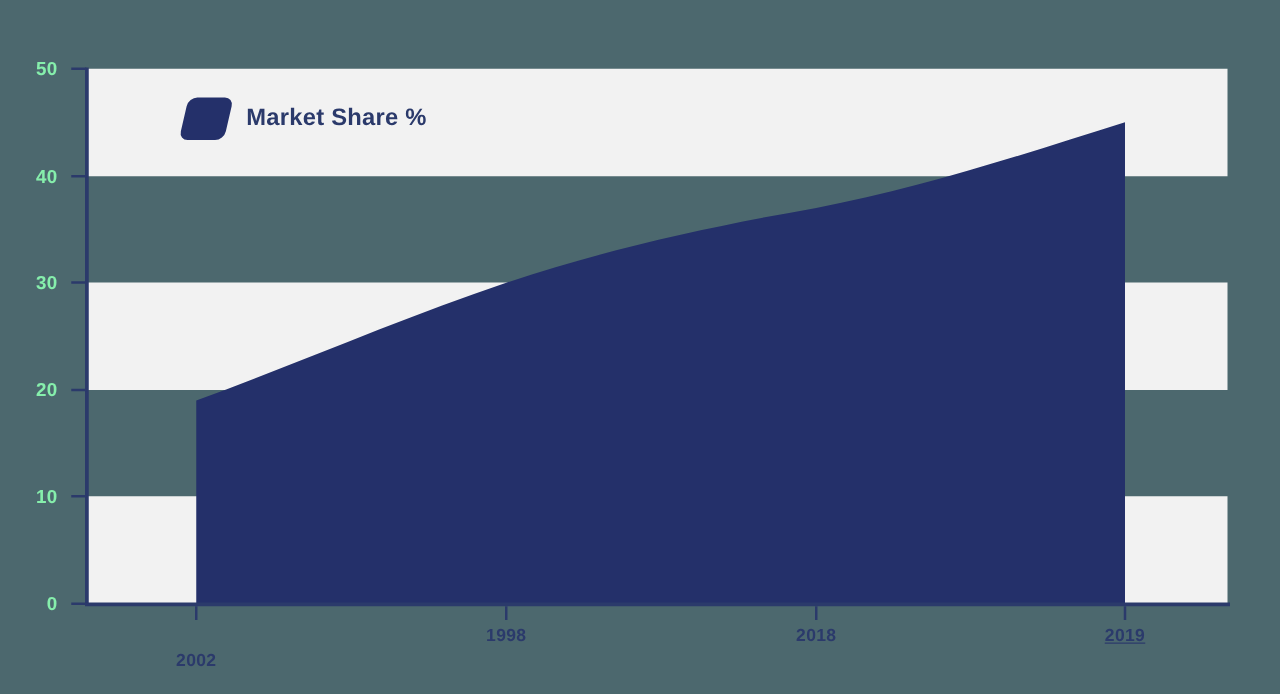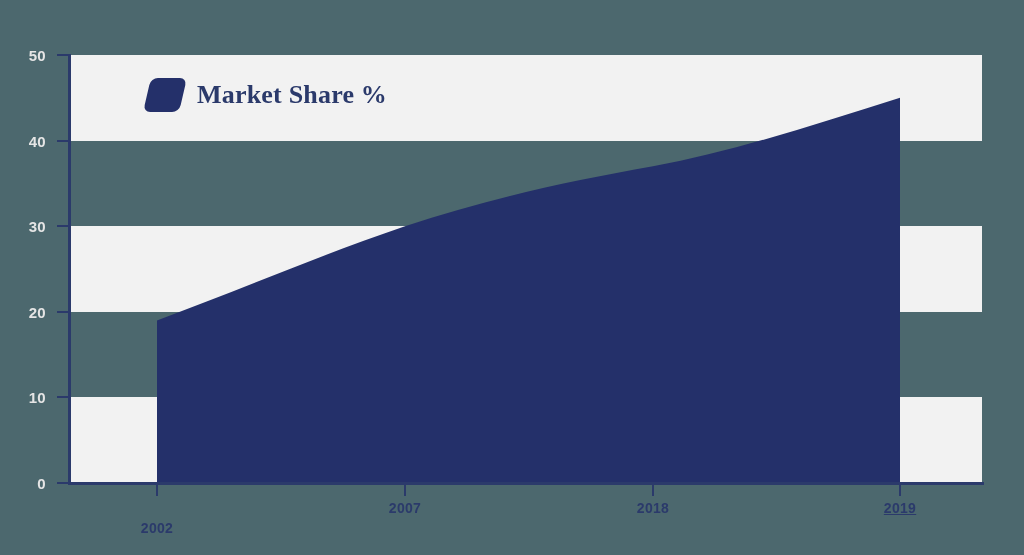--- a/index.html
+++ b/index.html
@@ -60,21 +60,21 @@
     width: 916px;
     height: 3px;
     background: #2b3a6b;
   }
 
   
   .y-tick-label {
     position: absolute;
     right: 1030px;
     text-align: right;
-    color: #e5e5e5;
+    color: #86efac;
     font-size: 15px;
     font-weight: bold;
     letter-spacing: 0.3px;
     white-space: nowrap;
   }
   .y-tick-mark {
     position: absolute;
     width: 12px;
     height: 2px;
     background: #2b3a6b;
@@ -111,25 +111,24 @@
   }
   #legend-swatch {
     width: 36px;
     height: 34px;
     background: #24306a;
     border-radius: 7px;
     transform: skewX(-13deg);
   }
   #legend-label {
     color: #2b3a6b;
-    font-size: 26px;
+    font-size: 19px;
     font-weight: bold;
     letter-spacing: 0.2px;
     white-space: nowrap;
-    font-family: Liberation Serif, serif;
   }
 </style>
 </head>
 <body>
 
 <div id="chart-root">
 
   <div id="plot-area">
     <div class="band" style="top:0px;height:85.6px;"></div>
     <div class="band" style="top:171.2px;height:85.6px;"></div>
@@ -163,21 +162,21 @@
   <div class="y-tick-mark" style="top:396.4px;"></div>
   <div class="y-tick-label" style="top:389.4px;right:978px;text-align:center;">10</div>
 
   <div class="y-tick-mark" style="top:482px;"></div>
   <div class="y-tick-label" style="top:475px;right:978px;">0</div>
 
   <div class="x-tick-mark" style="left:157px;"></div>
   <div class="x-tick-label" style="left:157px;margin-top:20px;">2002</div>
 
   <div class="x-tick-mark" style="left:405px;"></div>
-  <div class="x-tick-label" style="left:405px;">2007</div>
+  <div class="x-tick-label" style="left:405px;">1998</div>
 
   <div class="x-tick-mark" style="left:653px;"></div>
   <div class="x-tick-label" style="left:653px;">2018</div>
 
   <div class="x-tick-mark" style="left:900px;"></div>
   <div class="x-tick-label" style="left:900px;text-decoration:underline;">2019</div>
 
   <div id="legend">
     <div id="legend-swatch"></div>
     <div id="legend-label">Market Share %</div>

